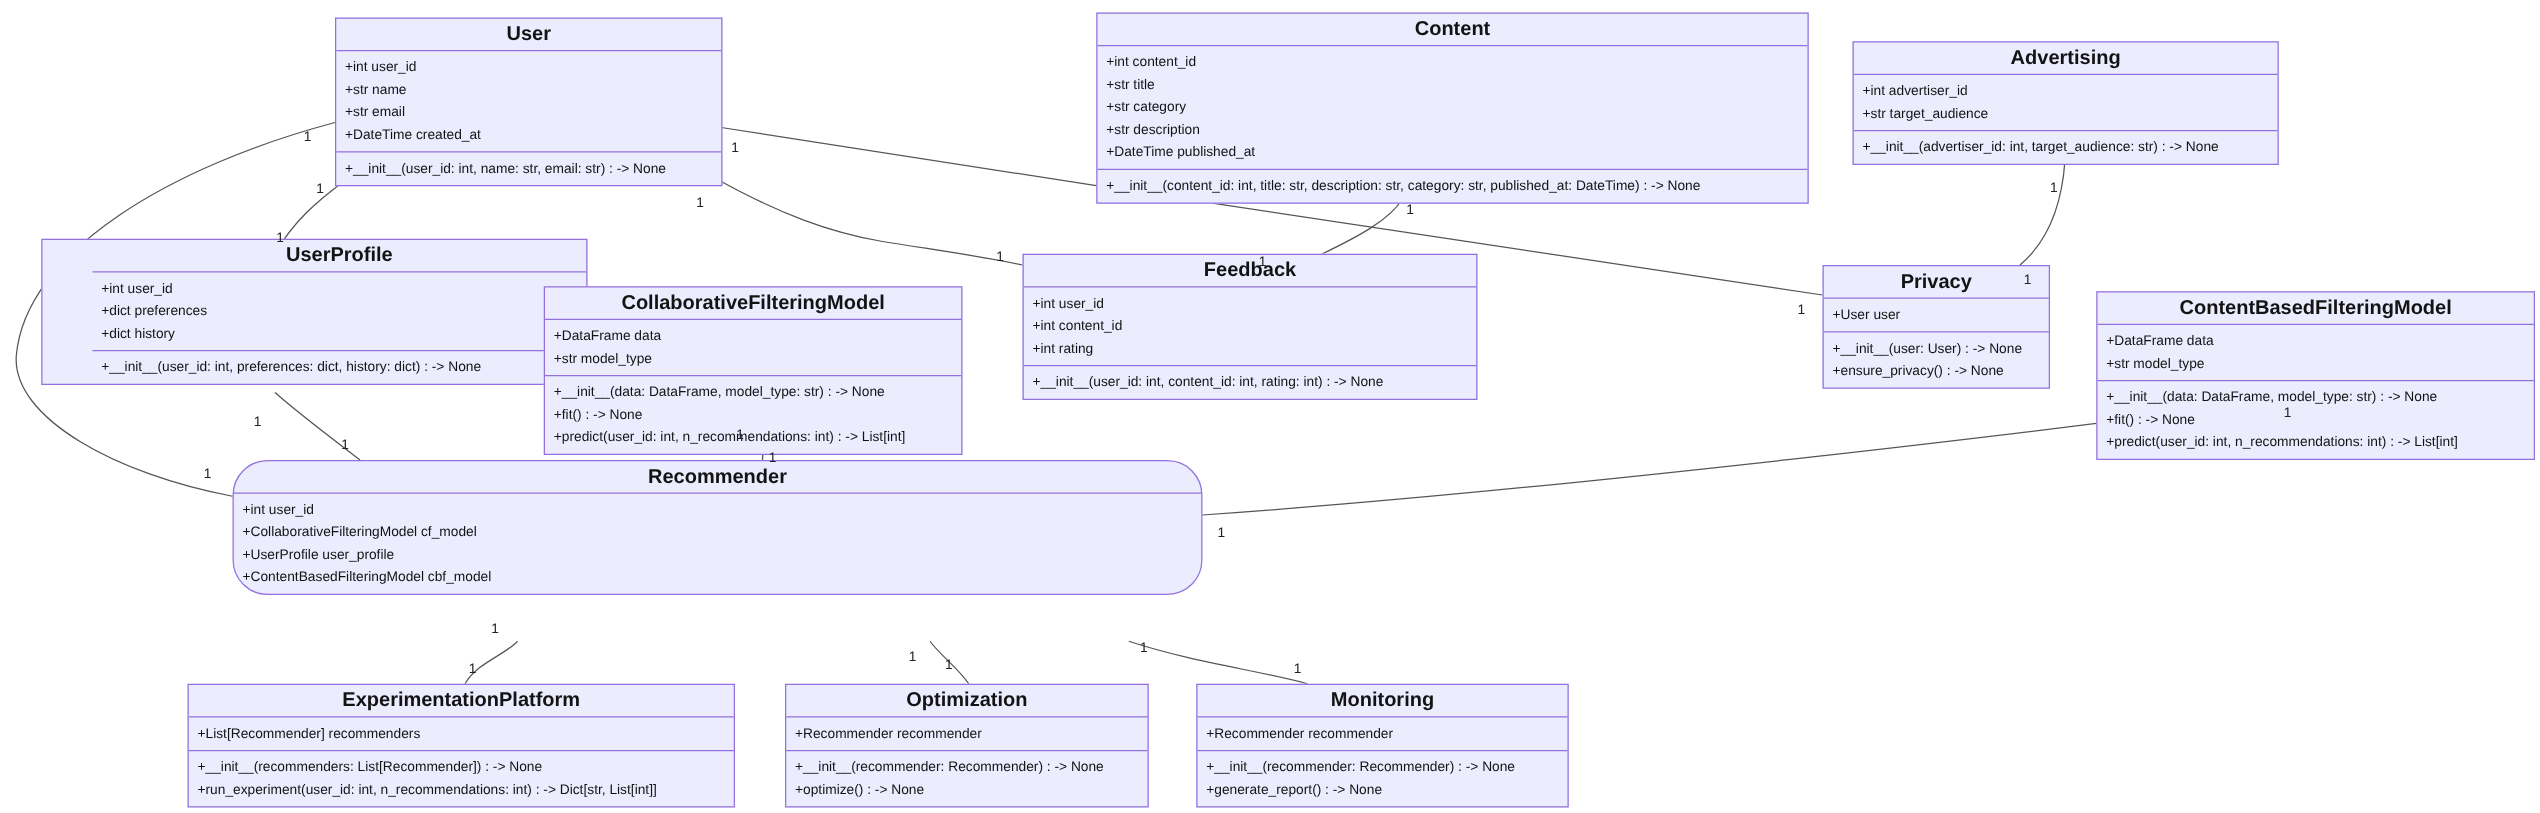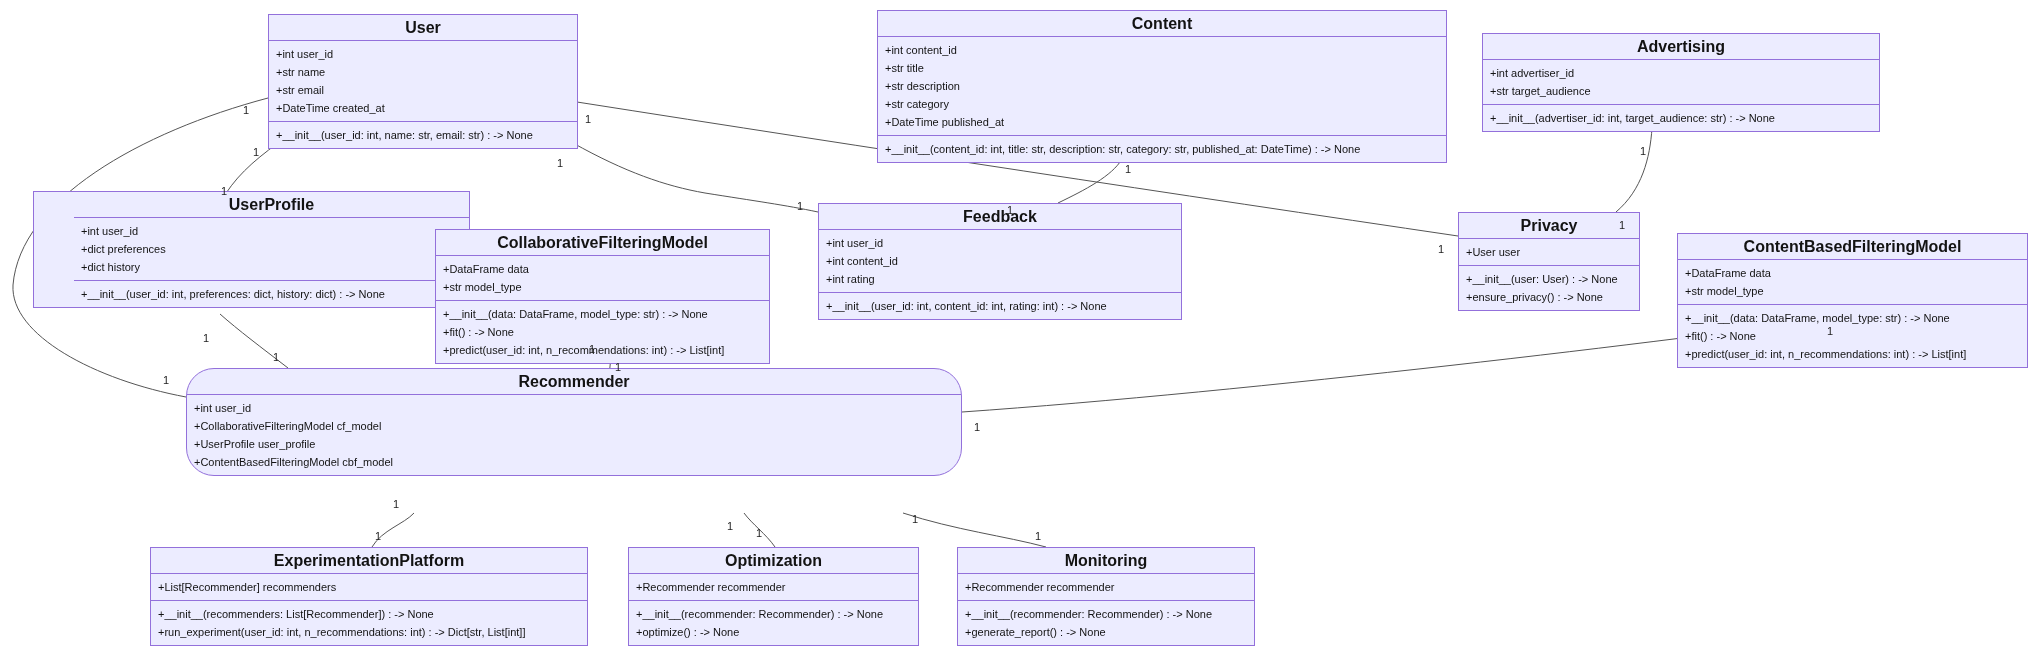--- a/index.html
+++ b/index.html
@@ -46,29 +46,29 @@
         </div>
         <div class="class-section methods">
           <div>+__init__(user_id: int, name: str, email: str) : -&gt; None</div>
         </div>
       </div>
       <div class="class-box" style="left: 877px; top: 10px; width: 570px;">
         <div class="class-title">Content</div>
         <div class="class-section attrs">
           <div>+int content_id</div>
           <div>+str title</div>
+          <div>+str category</div>
           <div>+str description</div>
-          <div>+str category</div>
           <div>+DateTime published_at</div>
         </div>
         <div class="class-section methods">
           <div>+__init__(content_id: int, title: str, description: str, category: str, published_at: DateTime) : -&gt; None</div>
         </div>
       </div>
-      <div class="class-box" style="left: 1482px; top: 33px; width: 398px;">
+      <div class="class-box" style="left: 1482px; top: 33px; width: 341px;">
         <div class="class-title">Advertising</div>
         <div class="class-section attrs">
           <div>+int advertiser_id</div>
           <div>+str target_audience</div>
         </div>
         <div class="class-section methods">
           <div>+__init__(advertiser_id: int, target_audience: str) : -&gt; None</div>
         </div>
       </div>
       <div class="class-box" style="left: 33px; top: 191px; width: 437px; padding-left: 40px;">

